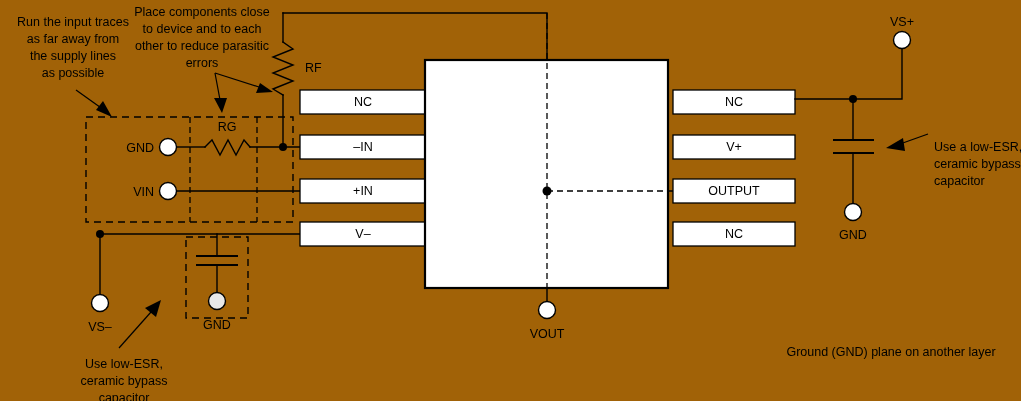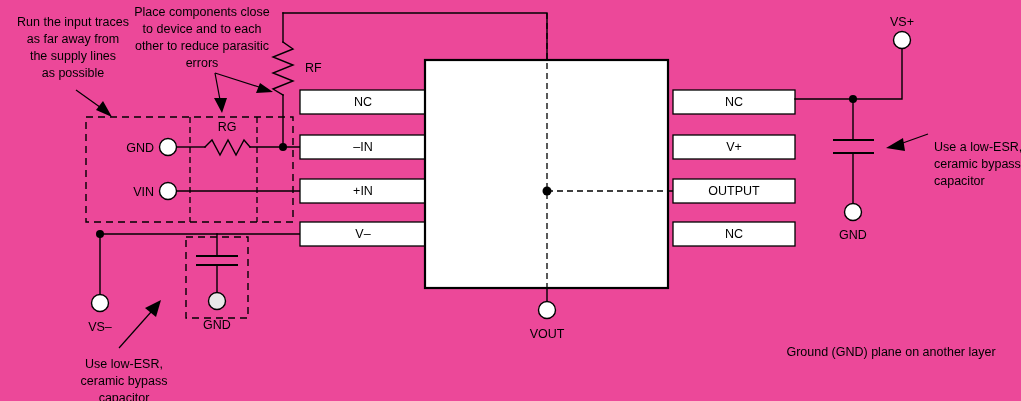--- a/index.html
+++ b/index.html
@@ -8,21 +8,21 @@
     padding: 0;
     background: #ffffff;
   }
   body {
     font-family: "Liberation Sans", sans-serif;
   }
   #stage {
     position: relative;
     width: 1021px;
     height: 401px;
-    background: #ec4899;
+    background: #a16207;
     overflow: hidden;
   }
   #stage svg {
     position: absolute;
     left: 0;
     top: 0;
   }
   text {
     font-family: "Liberation Sans", sans-serif;
     fill: #000000;

